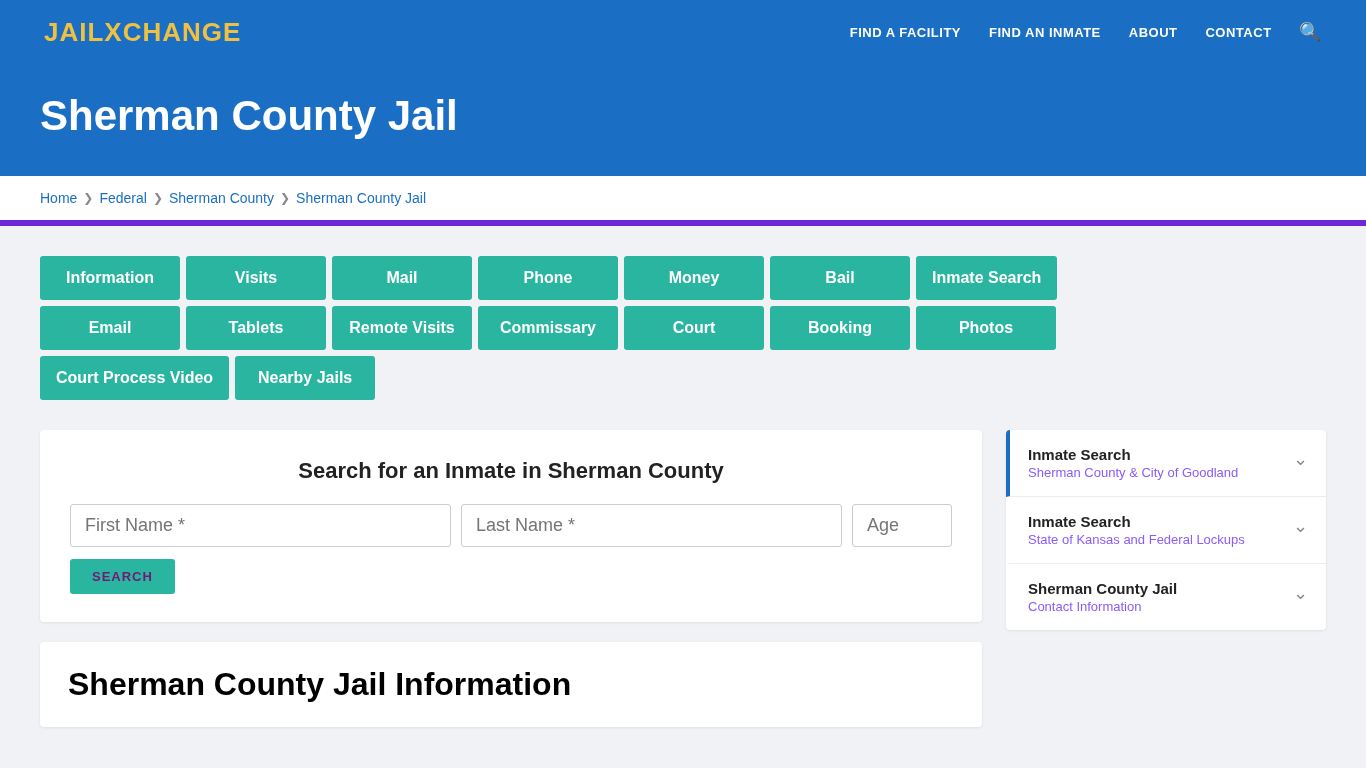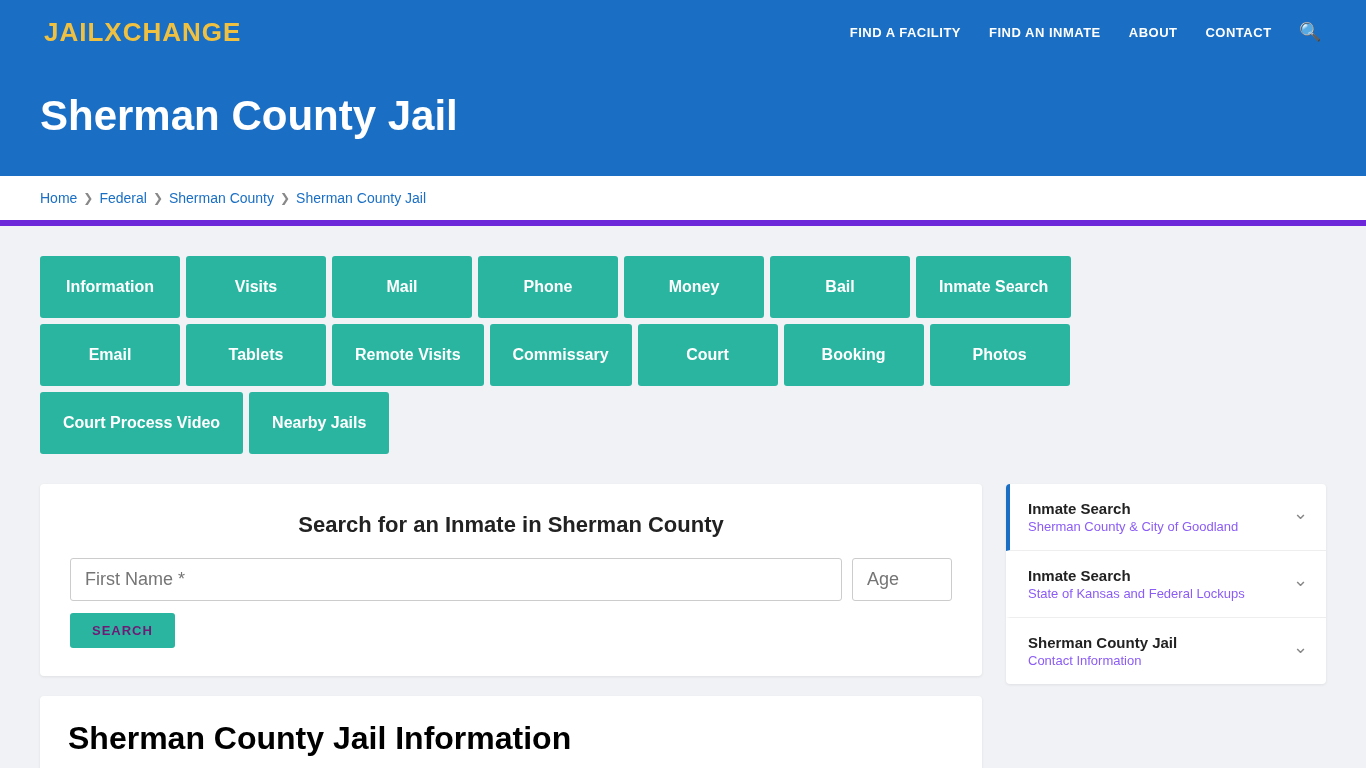--- a/index.html
+++ b/index.html
@@ -83,22 +83,22 @@
       display: flex;
       flex-wrap: wrap;
       gap: 6px;
       margin-bottom: 30px;
       max-width: 1100px;
     }
     .nav-btn {
       background: #2ab5a0;
       color: white;
       border: none;
-      padding: 0 23px;
-      height: 62px;
+      padding: 0 16px;
+      height: 44px;
       min-width: 140px;
       font-size: 16px;
       font-weight: 600;
       cursor: pointer;
       border-radius: 3px;
       flex: 0 0 auto;
     }
 
     
     .content-area {
@@ -272,20 +272,21 @@
   </div>
 
   <div class="content-area">
 
     <div class="left-panel">
 
       <div class="inmate-search-box">
         <h2>Search for an Inmate in Sherman County</h2>
         <div class="search-form">
           <input type="text" placeholder="First Name *" style="">
+          <input type="text" placeholder="Last Name *" style="">
           <input type="text" class="age-field" placeholder="Age" style="">
         </div>
         <button class="search-btn">SEARCH</button>
       </div>
 
       <div class="jail-info-section">
         <h2>Sherman County Jail Information</h2>
       </div>
 
     </div>

